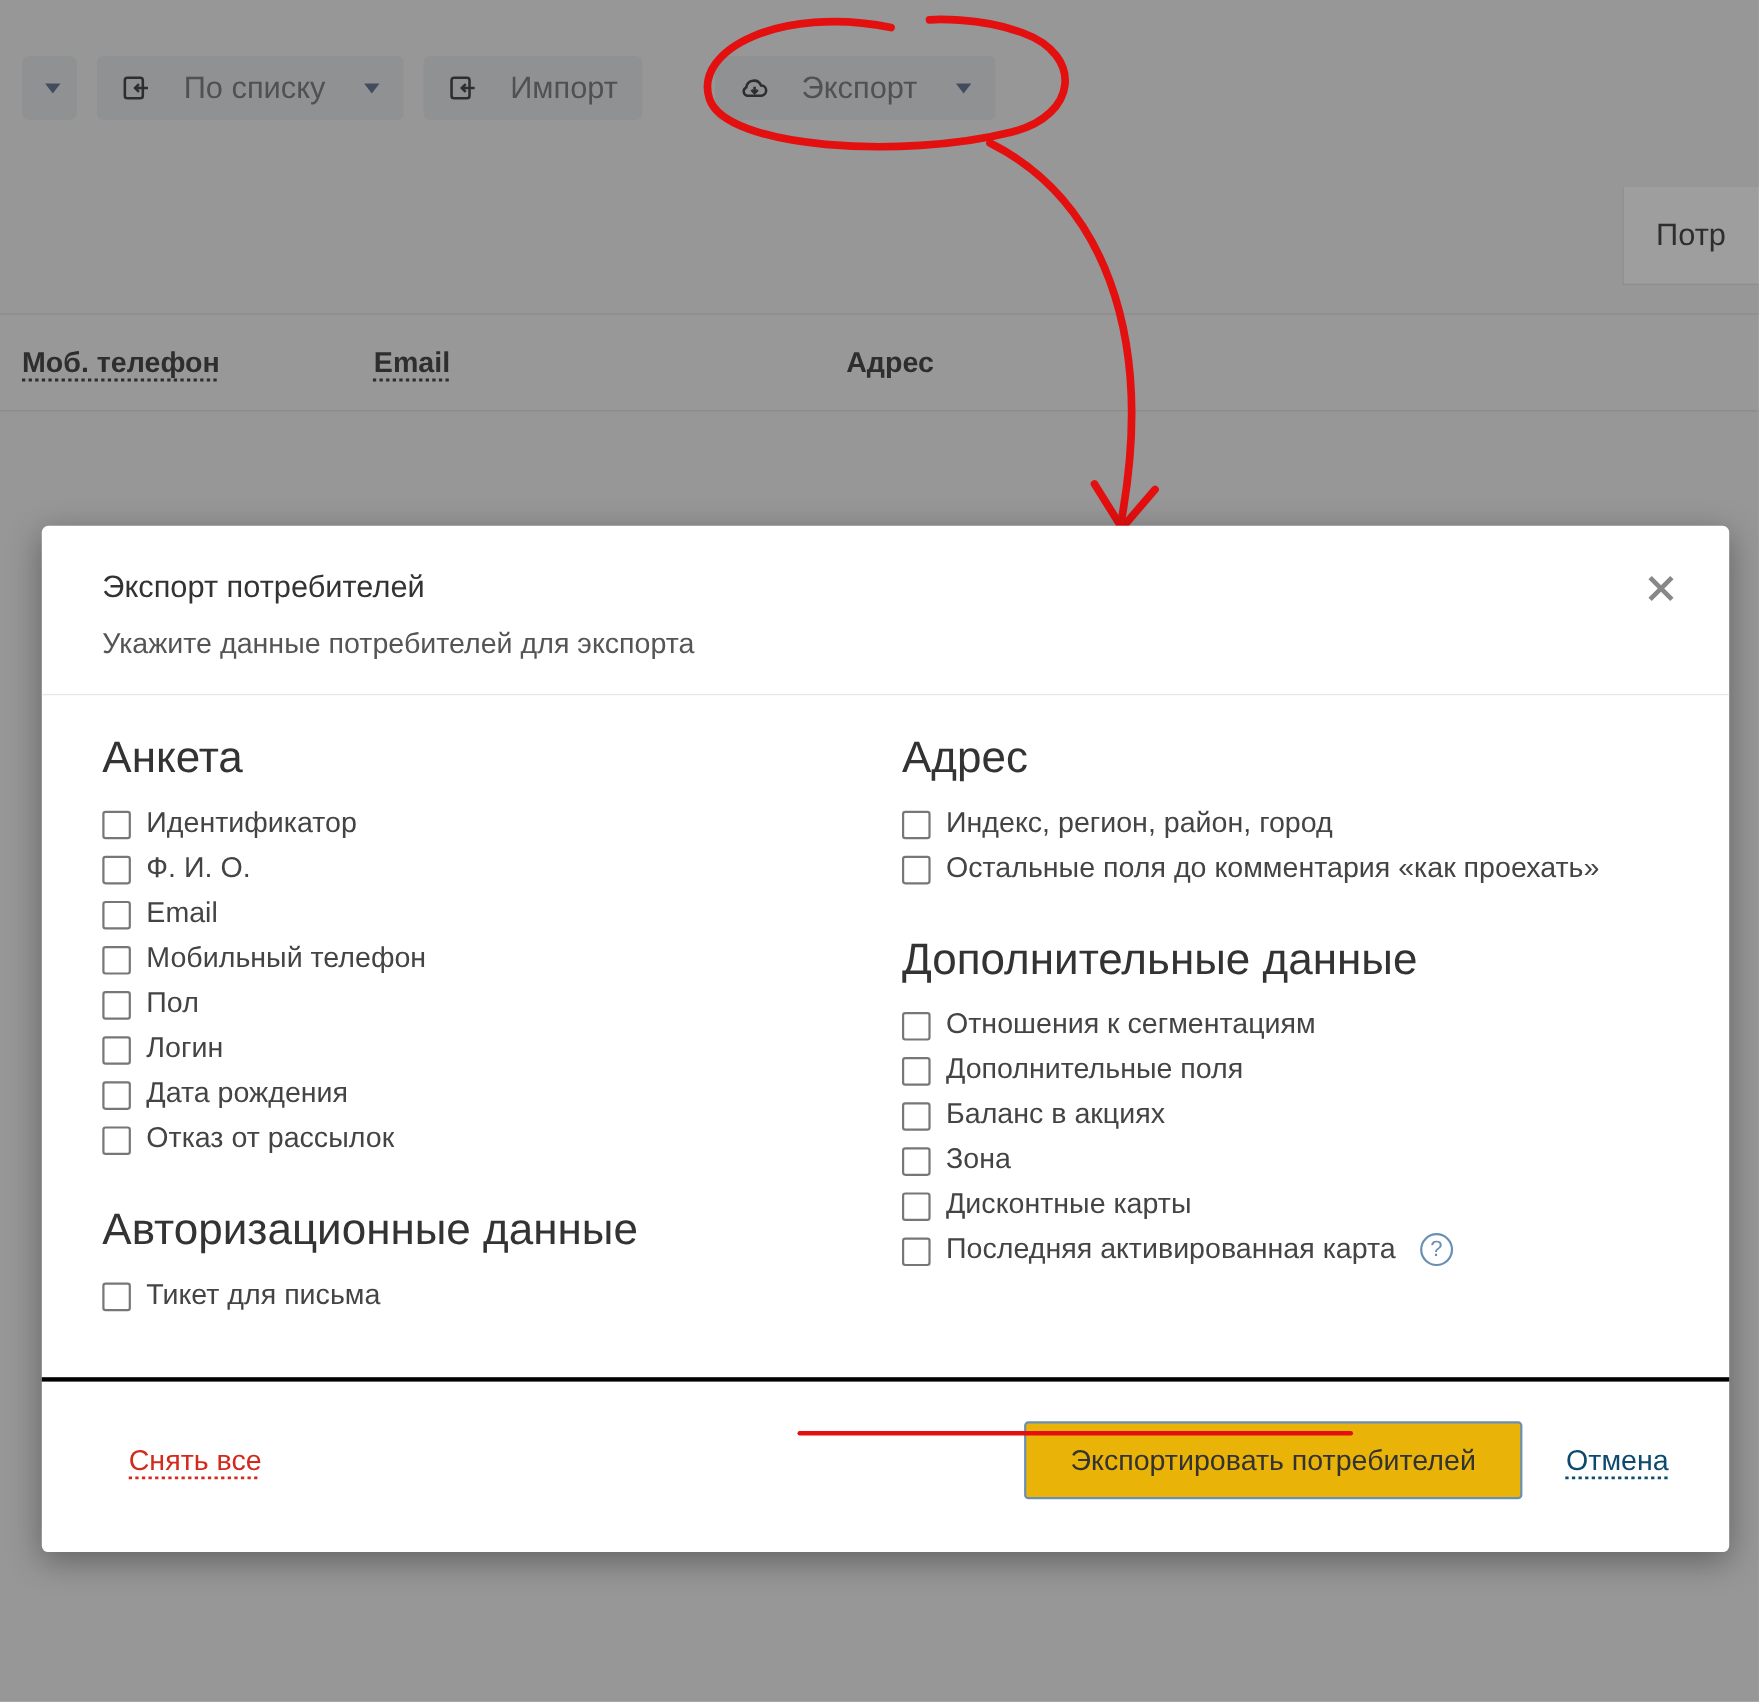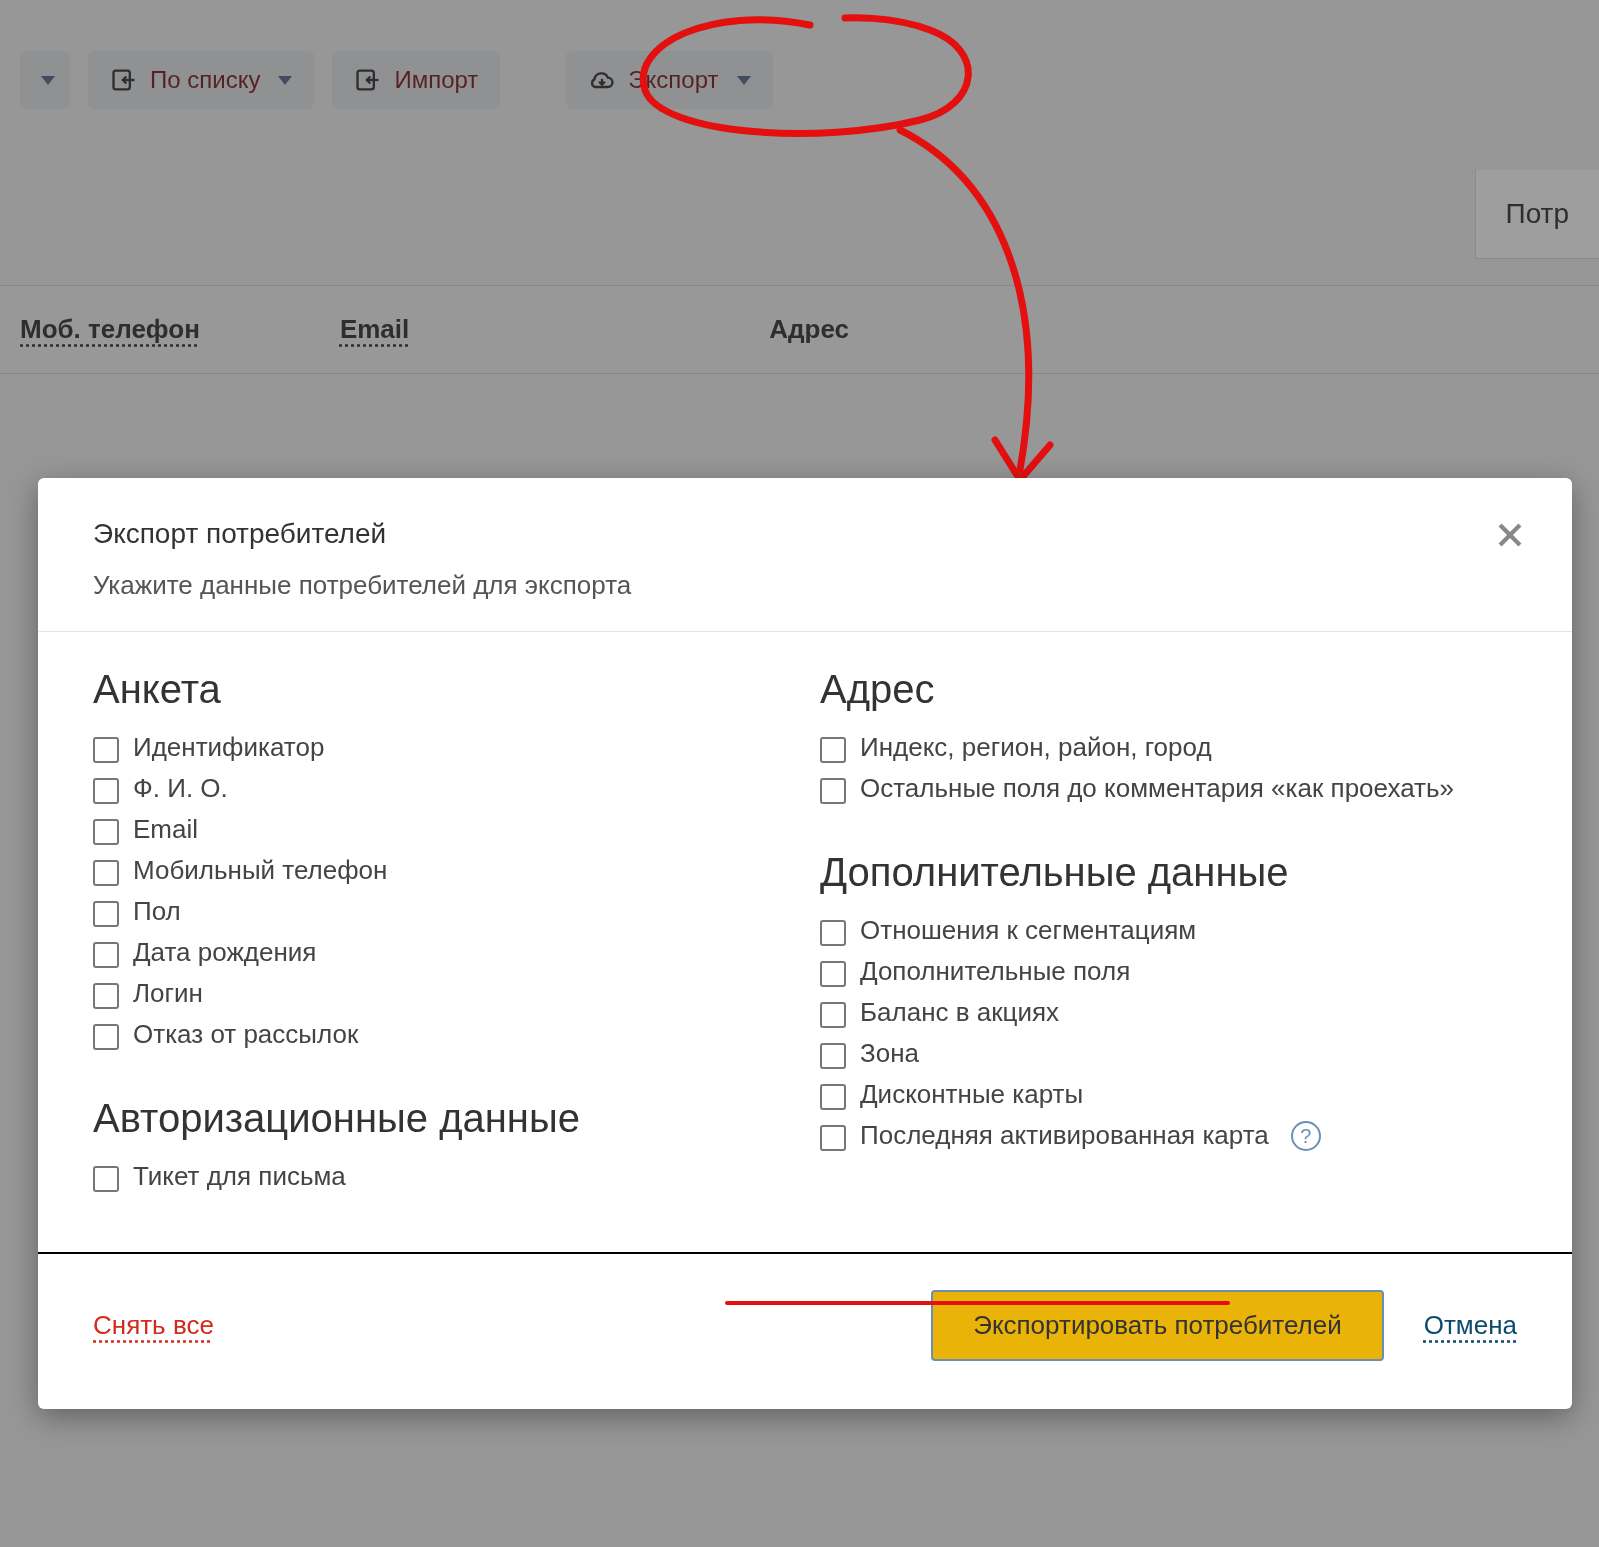--- a/index.html
+++ b/index.html
@@ -30,27 +30,27 @@
       right: 0;
       height: 80px;
       display: flex;
       align-items: center;
       gap: 18px;
       padding-left: 20px;
     }
     .tb-btn {
       display: inline-flex;
       align-items: center;
-      gap: 12px;
+      gap: 29px;
       height: 58px;
       padding: 0 22px;
       background: #e6e8eb;
       border-radius: 6px;
-      font-size: 24px;
-      color: #7f1d1d;
+      font-size: 28px;
+      color: #737373;
     }
     .tb-btn.caret-only { padding: 0 10px; width: 50px; justify-content: center; }
     .caret {
       width: 0; height: 0;
       border-left: 7px solid transparent;
       border-right: 7px solid transparent;
       border-top: 9px solid #5a6b8a;
       margin-left: 6px;
     }
     .icon-import, .icon-cloud {
@@ -186,22 +186,22 @@
       border-radius: 50%;
       display: inline-flex;
       align-items: center;
       justify-content: center;
       font-size: 20px;
       color: #6a8fb5;
       margin-left: 8px;
     }
 
     .modal-footer {
-      border-top: 2px solid #000000;
-      padding: 36px 55px 48px 55px;
+      border-top: 4px solid #000000;
+      padding: 36px 55px 48px 79px;
       display: flex;
       align-items: center;
     }
     .link-red {
       color: #d22a1c;
       font-size: 26px;
       text-decoration: underline dotted;
       text-underline-offset: 6px;
       cursor: pointer;
     }
@@ -318,25 +318,25 @@
       <label class="chk-row">
           <span class="chk"></span>
           <span>Мобильный телефон</span>
         </label>
       <label class="chk-row">
           <span class="chk"></span>
           <span>Пол</span>
         </label>
       <label class="chk-row">
           <span class="chk"></span>
+          <span>Логин</span>
+        </label>
+      <label class="chk-row">
+          <span class="chk"></span>
           <span>Дата рождения</span>
-        </label>
-      <label class="chk-row">
-          <span class="chk"></span>
-          <span>Логин</span>
         </label>
       <label class="chk-row">
           <span class="chk"></span>
           <span>Отказ от рассылок</span>
         </label>
 
       <div class="section-title sp">Авторизационные данные</div>
       <label class="chk-row">
           <span class="chk"></span>
           <span>Тикет для письма</span>

